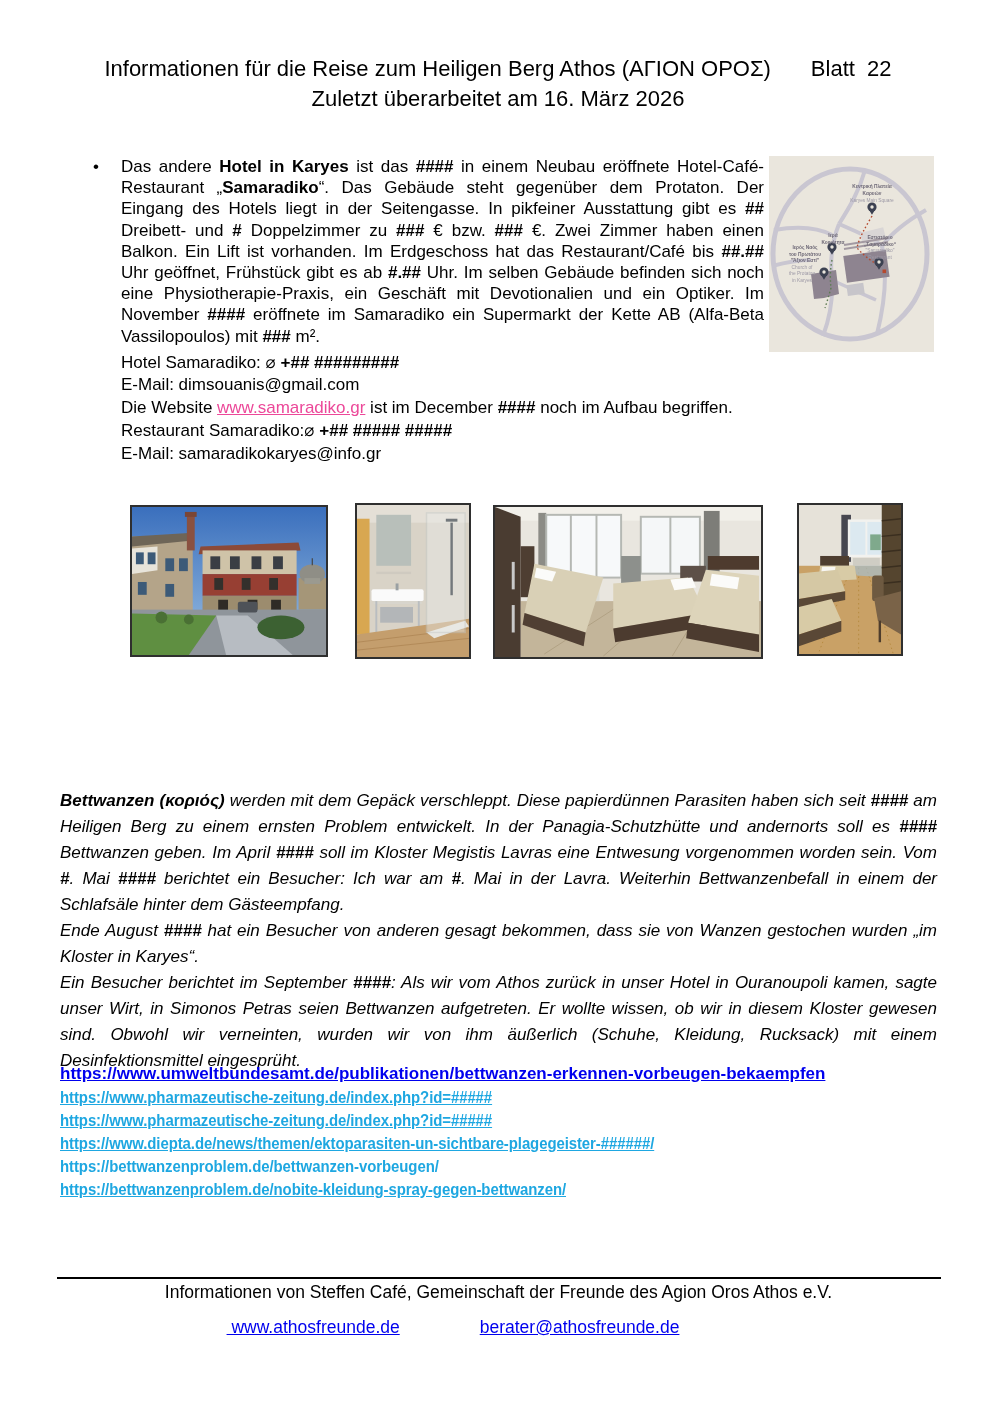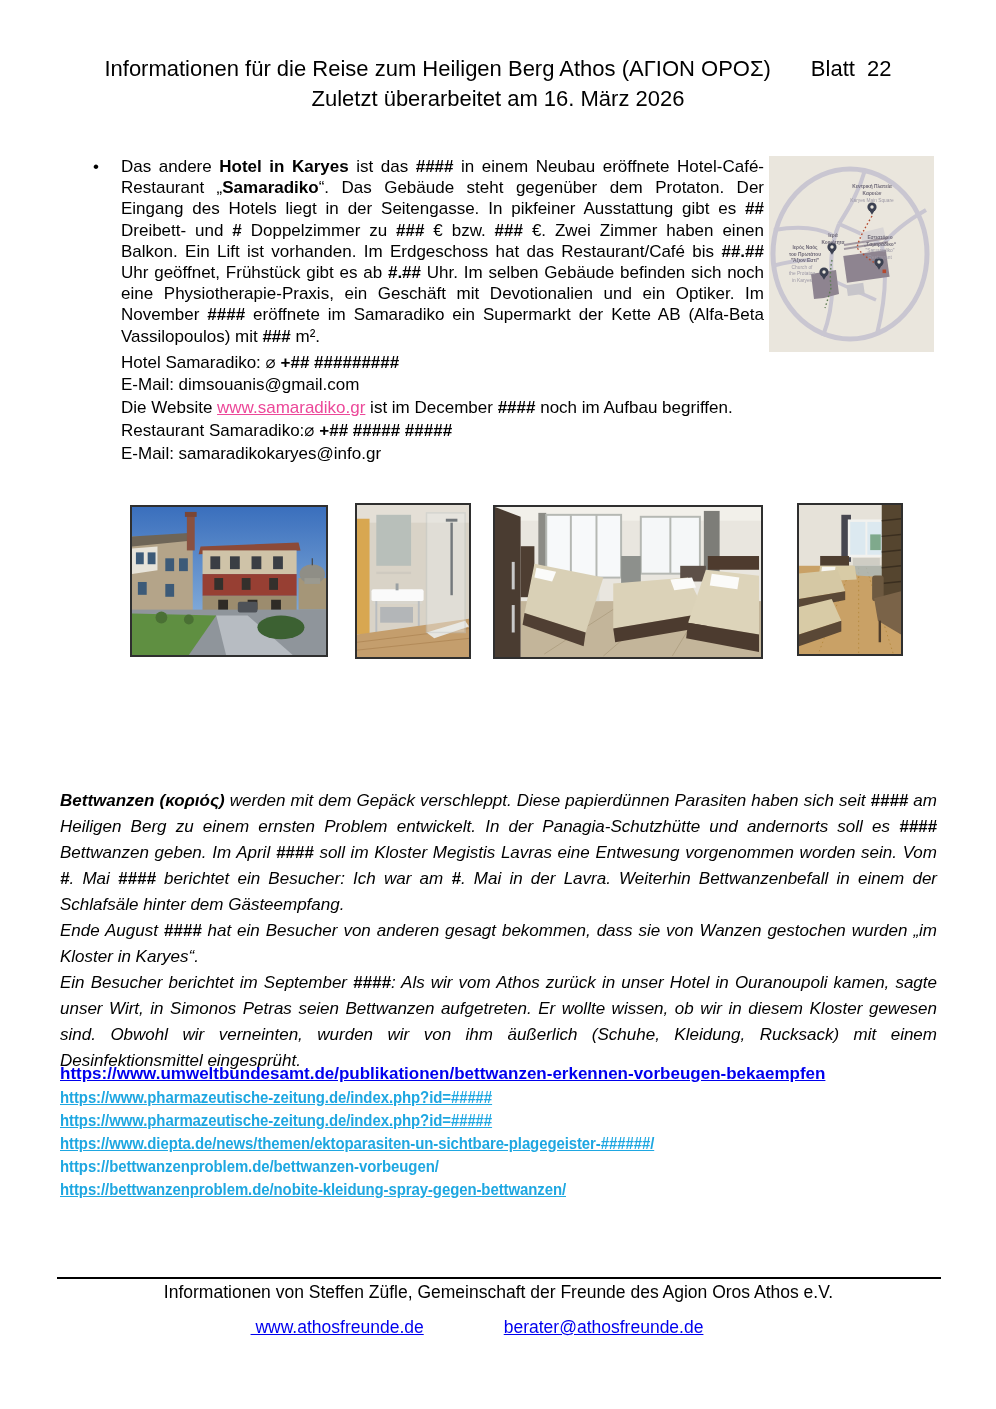--- a/index.html
+++ b/index.html
@@ -44,21 +44,21 @@
   .websites p{margin:0;text-align:left;}
   .linkrow{display:block;height:23px;line-height:23px;white-space:nowrap;}
   .linkrow.first{height:24px;line-height:24px;}
   a.link-primary{color:#0000ee;font-weight:bold;text-decoration:underline;font-size:17px;}
   a.link-cyan{color:#1ea7e1;font-weight:600;text-decoration:underline;display:inline-block;transform:scaleX(0.88);transform-origin:0 60%;font-size:17px;letter-spacing:-0.1px;}
   a.link-cyan.no-underline{text-decoration:none;}
 
   
   .footer-rule{position:absolute;left:57px;top:1277px;width:884px;border-top:2px solid #000;}
   .footer-credit{position:absolute;left:60px;top:1282px;width:877px;text-align:center;font-size:17.5px;}
-  .footer-links{position:absolute;left:0;top:1317px;width:906px;display:flex;justify-content:center;gap:80px;font-size:17.5px;padding-left:24px;}
+  .footer-links{position:absolute;left:0;top:1317px;width:906px;display:flex;justify-content:center;gap:80px;font-size:17.5px;}
   .footer-links a{color:#0000ee;text-decoration:underline;white-space:pre;}
 </style>
 </head>
 <body>
 
 <div class="page">
 
   <div class="hdr">
     <div><span>Informationen für die Reise zum Heiligen Berg Athos (ΑΓΙΟΝ ΟΡΟΣ)</span><span class="sheet">Blatt  22</span></div>
     <div>Zuletzt überarbeitet am 16. März 2026</div>
@@ -317,19 +317,19 @@
   <div class="websites">
     <span class="linkrow first"><a class="link-primary" href="#">https://www.umweltbundesamt.de/publikationen/bettwanzen-erkennen-vorbeugen-bekaempfen</a></span>
     <span class="linkrow"><a class="link-cyan" href="#">https://www.pharmazeutische-zeitung.de/index.php?id=#####</a></span>
     <span class="linkrow"><a class="link-cyan" href="#">https://www.pharmazeutische-zeitung.de/index.php?id=#####</a></span>
     <span class="linkrow"><a class="link-cyan" href="#">https://www.diepta.de/news/themen/ektoparasiten-un-sichtbare-plagegeister-######/</a></span>
     <span class="linkrow"><a class="link-cyan no-underline" href="#">https://bettwanzenproblem.de/bettwanzen-vorbeugen/</a></span>
     <span class="linkrow"><a class="link-cyan" href="#">https://bettwanzenproblem.de/nobite-kleidung-spray-gegen-bettwanzen/</a></span>
   </div>
 
   <div class="footer-rule"></div>
-  <div class="footer-credit">Informationen von Steffen Züfle, Gemeinschaft der Freunde des Agion Oros Athos e.V.</div>
+  <div class="footer-credit">Informationen von Steffen Café, Gemeinschaft der Freunde des Agion Oros Athos e.V.</div>
   <div class="footer-links">
     <a href="#"> www.athosfreunde.de</a>
     <a href="#">berater@athosfreunde.de</a>
   </div>
 
 </div>
 
 </body></html>

